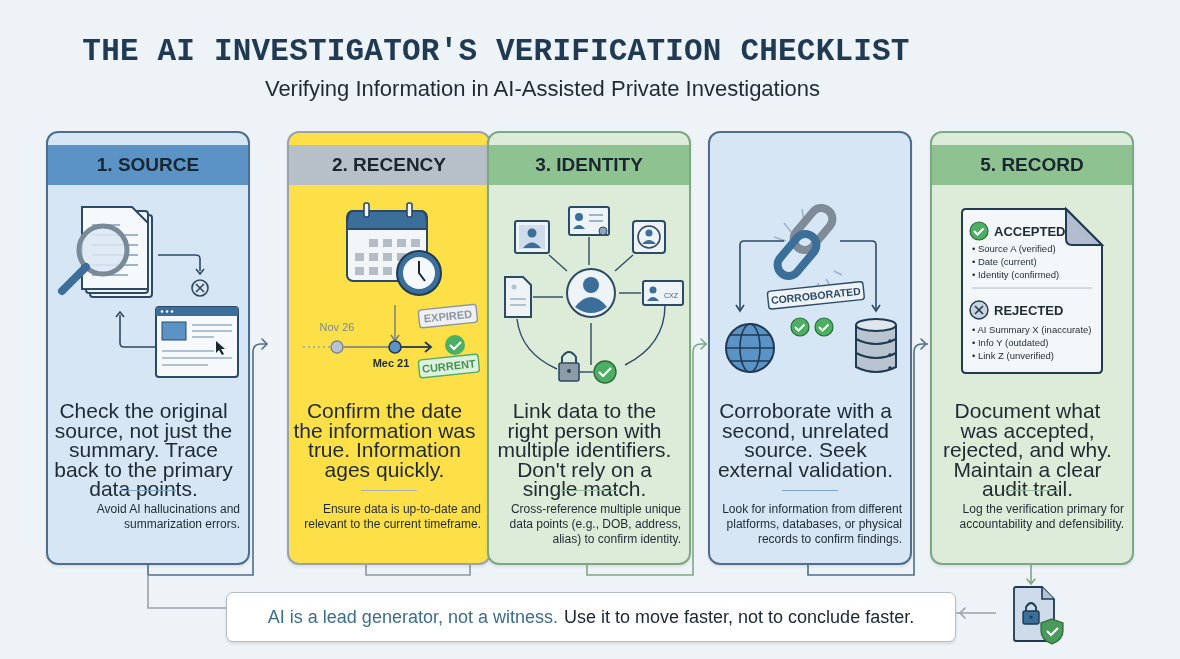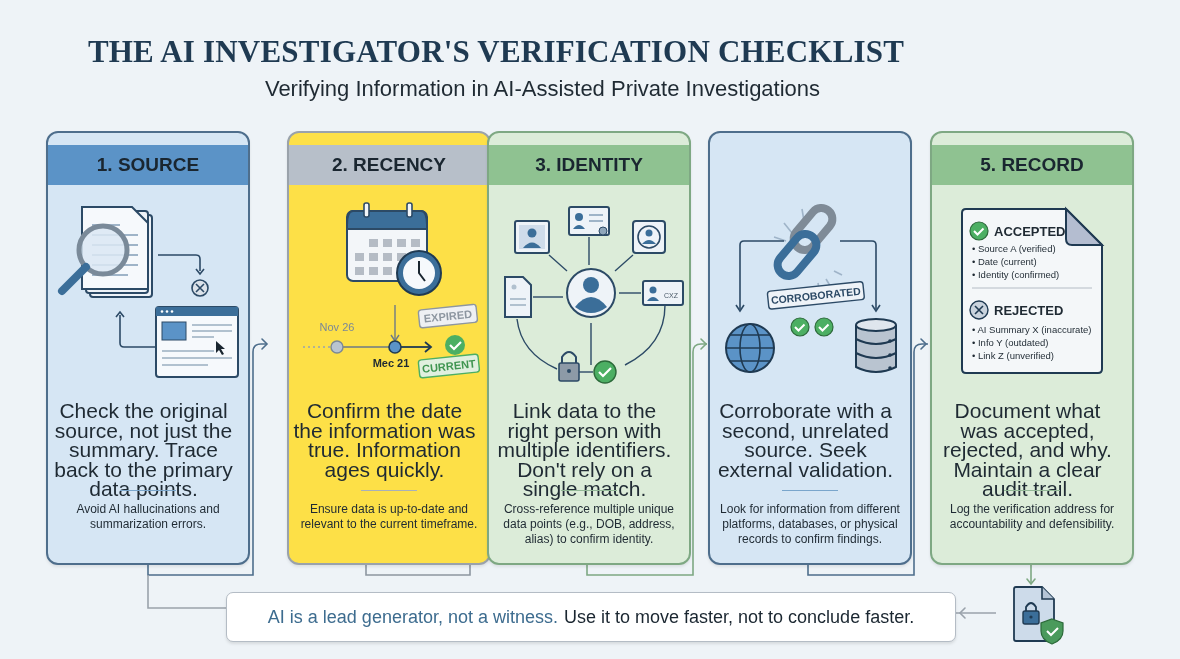--- a/index.html
+++ b/index.html
@@ -5,21 +5,21 @@
   * { box-sizing: border-box; margin: 0; padding: 0; }
   html, body { width: 1180px; height: 659px; overflow: hidden; }
   body {
     background: #eef3f7;
     font-family: "Liberation Sans", sans-serif;
     color: #1f2a33;
     position: relative;
   }
   .title {
     position: absolute; left: 0; top: 34px; width: 992px; text-align: center;
-    font-family: Liberation Serif, serif; font-weight: bold;
+    font-family: Liberation Mono, monospace; font-weight: bold;
     font-size: 31px; letter-spacing: 0.2px; color: #1f3a52;
   }
   .subtitle {
     position: absolute; left: 0; top: 76px; width: 1085px; text-align: center;
     font-size: 22px; color: #1f2a33;
   }
   .card {
     position: absolute; top: 131px; width: 204px; height: 434px;
     border-radius: 12px; border: 2px solid #5a7a95; overflow: hidden;
     box-shadow: 0 2px 3px rgba(0,0,0,0.08);
@@ -30,21 +30,21 @@
     font-weight: bold; font-size: 19px; color: #1a2630;
   }
   .card .art { position: absolute; left: 0; top: 62px; width: 100%; height: 320px; }
   .card .main {
     position: absolute; left: 1px; right: 10px; top: 268px;
     text-align: center; font-size: 21px; line-height: 19.5px; color: #1f2a33;
   }
   .card .rule { position: absolute; left: 72px; width: 56px; height: 1px; top: 357px; }
   .card .note {
     position: absolute; left: 8px; right: 8px; top: 369px;
-    text-align: center; font-size: 12px; line-height: 15px; color: #1f2a33;
+    text-align: right; font-size: 12px; line-height: 15px; color: #1f2a33;
   }
   .c-blue { background: #d6e6f4; border-color: #4e6e8c; }
   .c-blue .head { background: #5b93c7; }
   .c-blue .rule { background: #7aa6cc; }
   .c-gray { background: #fde047; border-color: #9aa2ab; margin-left: 21px; }
   .c-gray .head { background: #b7bfc9; }
   .c-gray .rule { background: #a8b0ba; }
   .c-green { background: #dcecd9; border-color: #7ea883; }
   .c-green .head { background: #8fc291; }
   .c-green .rule { background: #93b997; }
@@ -341,21 +341,21 @@
         <g font-family="Liberation Sans, sans-serif" font-size="9.5" fill="#1f2a33">
           <text x="40" y="138">• <tspan>AI Summary X (inaccurate)</tspan></text>
           <text x="40" y="151">• <tspan>Info Y (outdated)</tspan></text>
           <text x="40" y="164">• <tspan>Link Z (unverified)</tspan></text>
         </g>
       </g>
     </svg>
   </div>
   <div class="main">Document what was accepted, rejected, and why. Maintain a clear audit trail.</div>
   <div class="rule"></div>
-  <div class="note">Log the verification address for accountability and defensibility.</div>
+  <div class="note">Log the verification primary for accountability and defensibility.</div>
 </div>
 
 <div class="tagline">
   <span class="lead">AI is a lead generator, not a witness.</span>
   <span class="rest">Use it to move faster, not to conclude faster.</span>
 </div>
 
 <div style="position:absolute; left:1010px; top:585px;">
   <svg width="58" height="60" viewBox="0 0 58 60">
     <path d="M6 2 h26 l12 12 v40 q0 2 -2 2 h-36 q-2 0 -2 -2 v-50 q0 -2 2 -2 z" fill="#cddbea" stroke="#1f3a52" stroke-width="1.8"></path>

